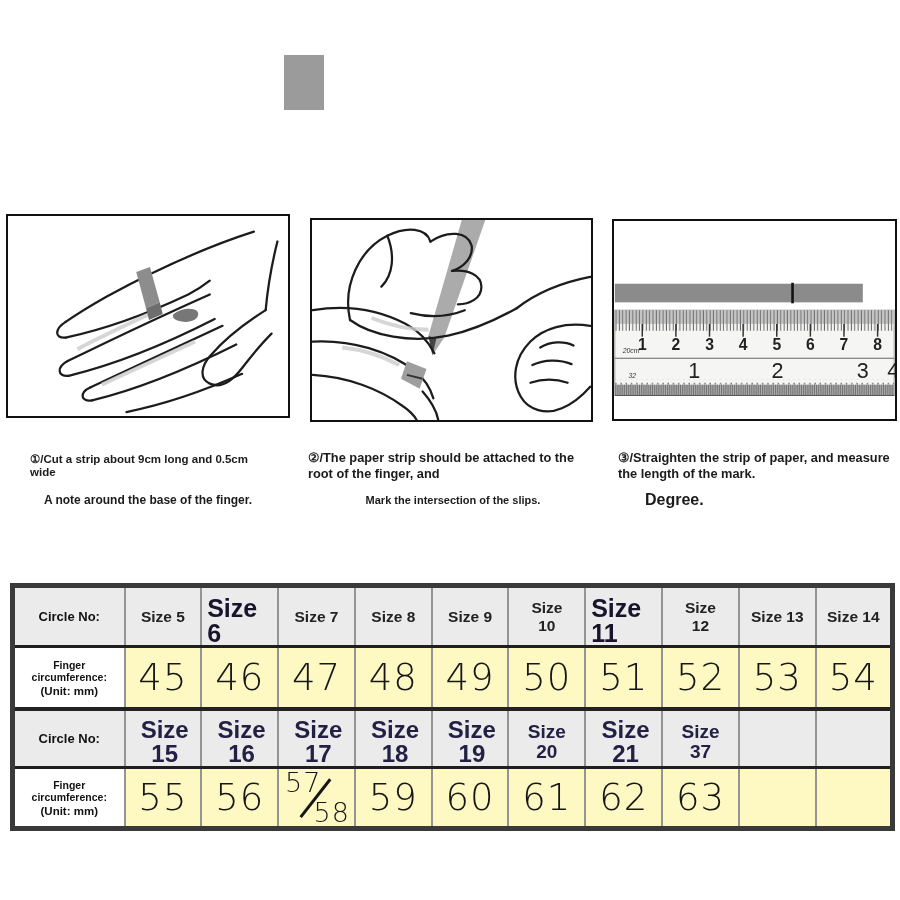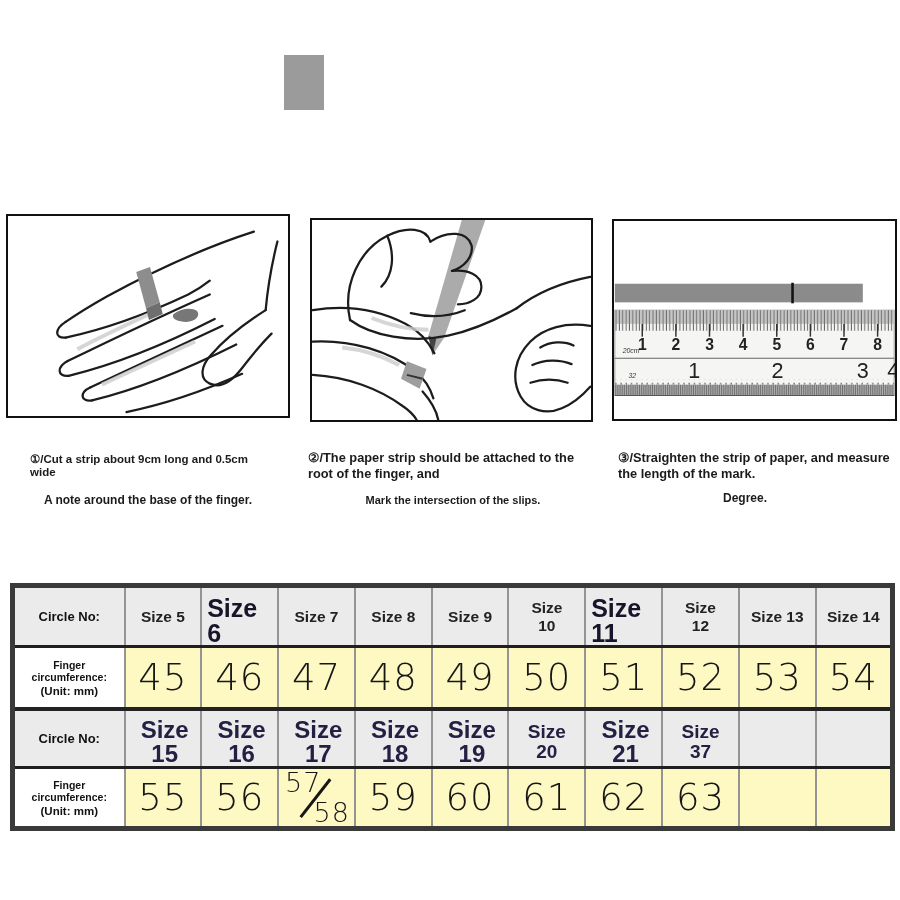--- a/index.html
+++ b/index.html
@@ -18,21 +18,21 @@
   #panel2{left:310px;top:218px;width:283px;height:204px;}
   #panel3{left:612px;top:219px;width:285px;height:202px;}
 
   
   .cap{position:absolute;font-weight:bold;color:#1b1b1b;}
   #cap1{left:30px;top:452px;width:240px;font-size:11.5px;}
   #note1{left:18px;top:493px;width:260px;font-size:12px;text-align:center;}
   #cap2{left:308px;top:450px;width:287px;font-size:12.8px;line-height:1.25;}
   #note2{left:318px;top:494px;width:270px;font-size:11px;text-align:center;}
   #cap3{left:618px;top:450px;width:276px;font-size:12.8px;line-height:1.25;}
-  #note3{left:645px;top:491px;width:200px;font-size:12px;text-align:center;}
+  #note3{left:645px;top:491px;width:200px;font-size:16px;}
 
   
   .chart-wrap{position:absolute;left:10px;top:583px;width:880px;}
   table.size-chart{border-collapse:collapse;table-layout:fixed;width:880px;
       border:5px solid #3a3a3a;}
   .size-chart td{border-left:2px solid #949494;border-right:2px solid #949494;
       text-align:center;vertical-align:middle;padding:0;overflow:visible;}
   tr.hdr{background:#ebebeb;}
   tr.hdr1 td{border-bottom:3px solid #1f1f1f;height:55px;}
   tr.val1 td{border-bottom:4px solid #222;height:59px;}

